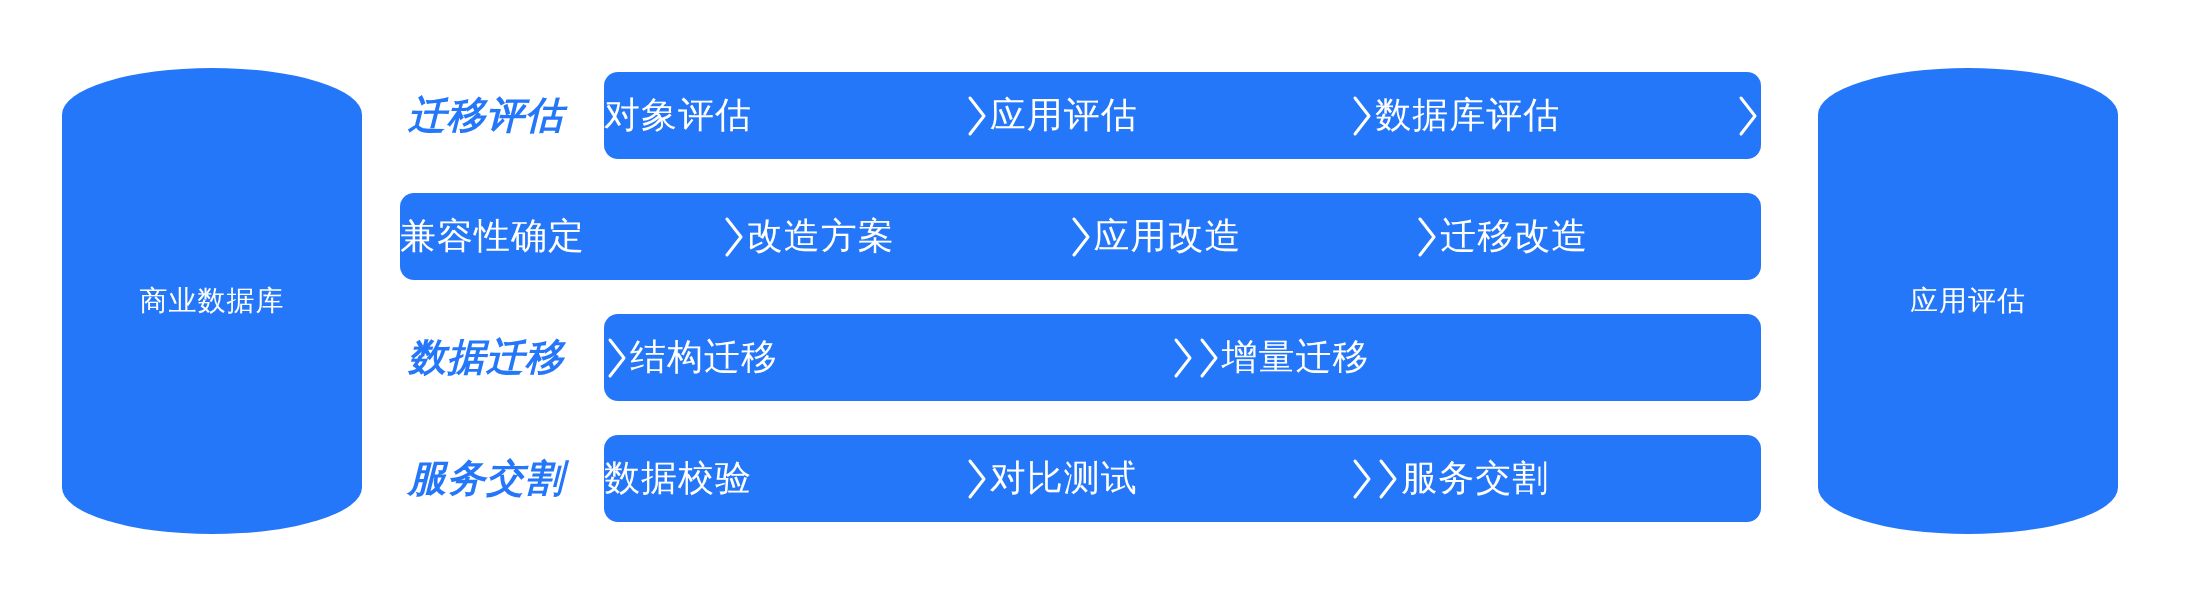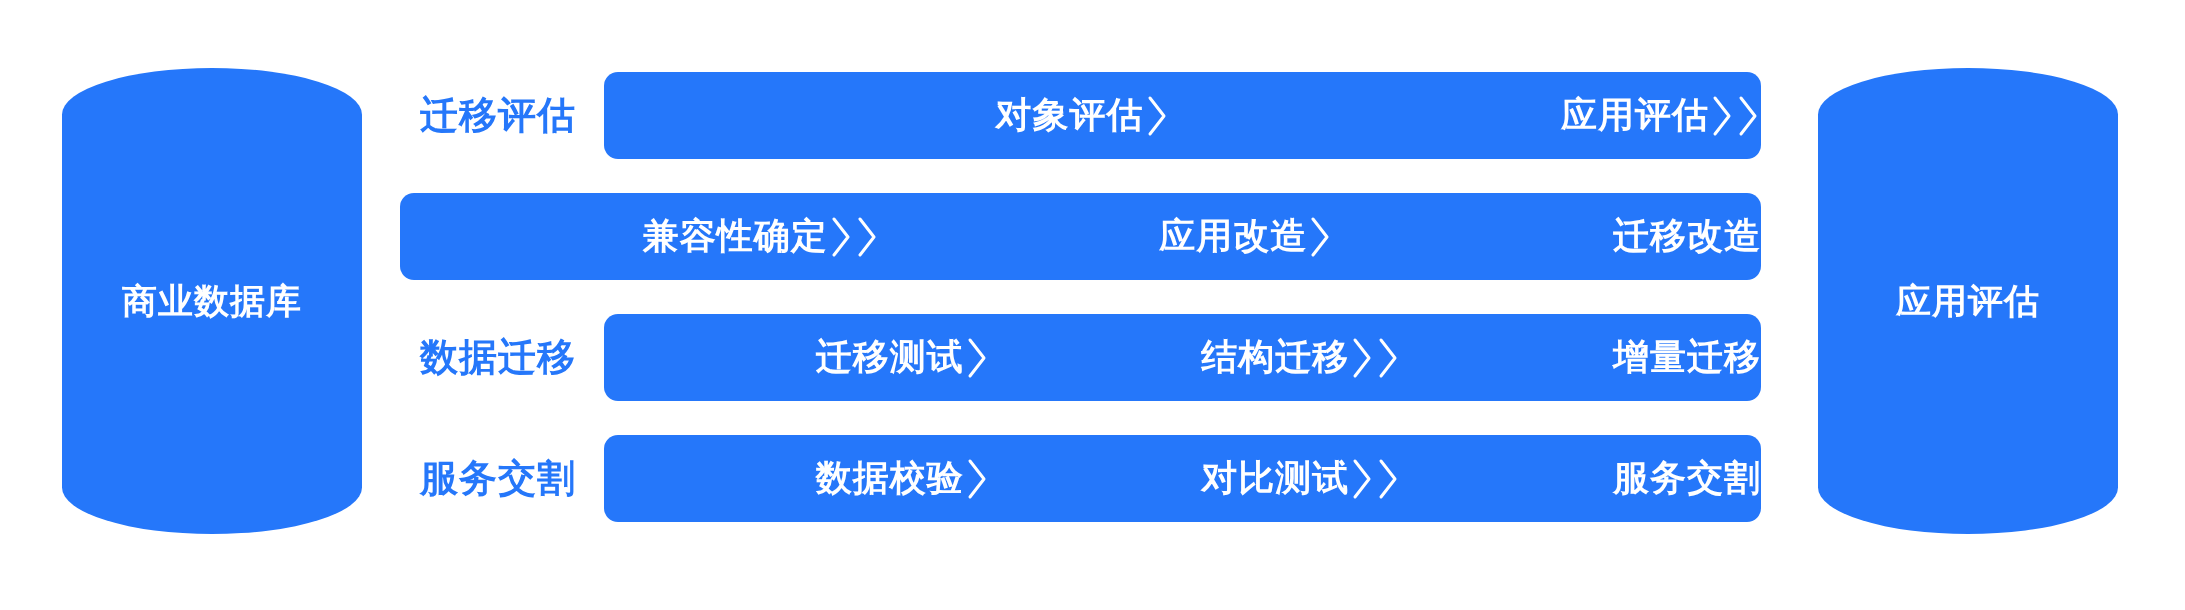--- a/index.html
+++ b/index.html
@@ -27,64 +27,65 @@
     background: var(--primary);
     border-radius: 50% / 10%;
     display: flex;
     align-items: center;
     justify-content: center;
   }
   .cylinder-left  { left: 62px; }
   .cylinder-right { left: 1818px; }
   .cylinder-label {
     color: #ffffff;
-    font-size: 35px;
-    font-weight: bold;
+    font-size: 28px;
+    font-weight: normal;
     letter-spacing: 1px;
     white-space: nowrap;
   }
   .rows {
     position: absolute;
     left: 400px;
     top: 72px;
     width: 1361px;
   }
   .phase-row {
     display: flex;
     align-items: stretch;
     height: 87px;
     margin-bottom: 34px;
   }
   .phase-row:last-child { margin-bottom: 0; }
   .phase-label {
     width: 204px;
     box-sizing: border-box;
-    padding-right: 28px;
+    padding-right: 40px;
     display: flex;
     align-items: center;
     justify-content: flex-end;
     color: var(--primary);
     font-size: 38px;
     font-weight: bold;
     letter-spacing: 1px;
     white-space: nowrap;
+    font-style: italic;
   }
   .phase-bar {
     flex: 1;
     background: var(--primary);
     border-radius: 14px;
     display: flex;
     align-items: center;
   }
   .step {
     flex: 1;
-    text-align: right;
+    text-align: left;
     color: #ffffff;
     font-size: 36px;
-    font-weight: bold;
+    font-weight: normal;
     letter-spacing: 1px;
     white-space: nowrap;
   }
   .sep {
     flex: none;
     width: 26px;
     height: 44px;
     display: flex;
     align-items: center;
     justify-content: center;
@@ -110,55 +111,56 @@
           <svg width="22" height="44" viewBox="0 0 22 44">
               <path d="M4 4 L18 22 L4 40" fill="none" stroke="#ffffff" stroke-width="3" stroke-linecap="round" stroke-linejoin="round"></path>
             </svg>
         </div>
         <div class="step">应用评估</div>
         <div class="sep">
           <svg width="22" height="44" viewBox="0 0 22 44">
               <path d="M4 4 L18 22 L4 40" fill="none" stroke="#ffffff" stroke-width="3" stroke-linecap="round" stroke-linejoin="round"></path>
             </svg>
         </div>
+        <div class="step">数据库评估</div>
         <div class="sep">
           <svg width="22" height="44" viewBox="0 0 22 44">
               <path d="M4 4 L18 22 L4 40" fill="none" stroke="#ffffff" stroke-width="3" stroke-linecap="round" stroke-linejoin="round"></path>
             </svg>
         </div>
       </div>
     </div>
 
     <div class="phase-row">
       <div class="phase-bar">
         <div class="step">兼容性确定</div>
         <div class="sep">
           <svg width="22" height="44" viewBox="0 0 22 44">
               <path d="M4 4 L18 22 L4 40" fill="none" stroke="#ffffff" stroke-width="3" stroke-linecap="round" stroke-linejoin="round"></path>
             </svg>
         </div>
+        <div class="step">改造方案</div>
         <div class="sep">
           <svg width="22" height="44" viewBox="0 0 22 44">
               <path d="M4 4 L18 22 L4 40" fill="none" stroke="#ffffff" stroke-width="3" stroke-linecap="round" stroke-linejoin="round"></path>
             </svg>
         </div>
         <div class="step">应用改造</div>
         <div class="sep">
           <svg width="22" height="44" viewBox="0 0 22 44">
               <path d="M4 4 L18 22 L4 40" fill="none" stroke="#ffffff" stroke-width="3" stroke-linecap="round" stroke-linejoin="round"></path>
             </svg>
         </div>
         <div class="step">迁移改造</div>
       </div>
     </div>
 
     <div class="phase-row">
       <div class="phase-label">数据迁移</div>
       <div class="phase-bar">
-        <div class="step">迁移测试</div>
         <div class="sep">
           <svg width="22" height="44" viewBox="0 0 22 44">
               <path d="M4 4 L18 22 L4 40" fill="none" stroke="#ffffff" stroke-width="3" stroke-linecap="round" stroke-linejoin="round"></path>
             </svg>
         </div>
         <div class="step">结构迁移</div>
         <div class="sep">
           <svg width="22" height="44" viewBox="0 0 22 44">
               <path d="M4 4 L18 22 L4 40" fill="none" stroke="#ffffff" stroke-width="3" stroke-linecap="round" stroke-linejoin="round"></path>
             </svg>

